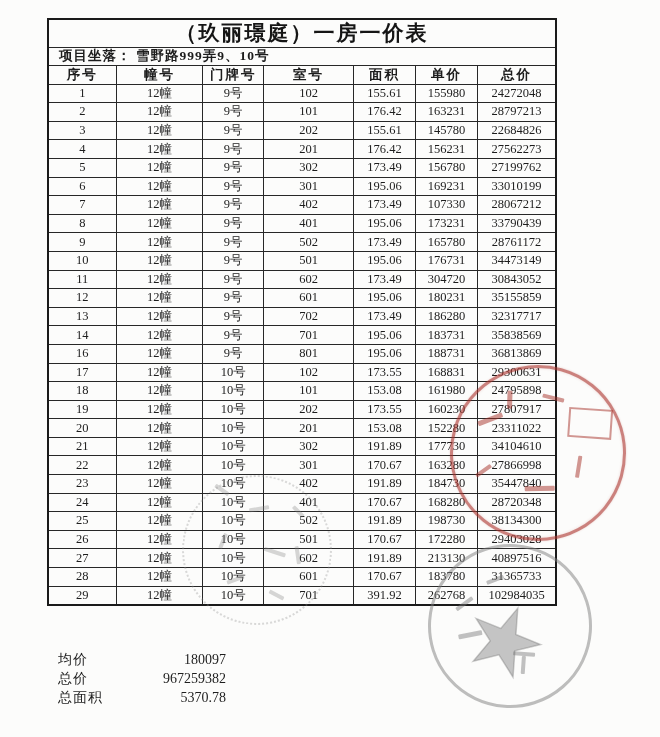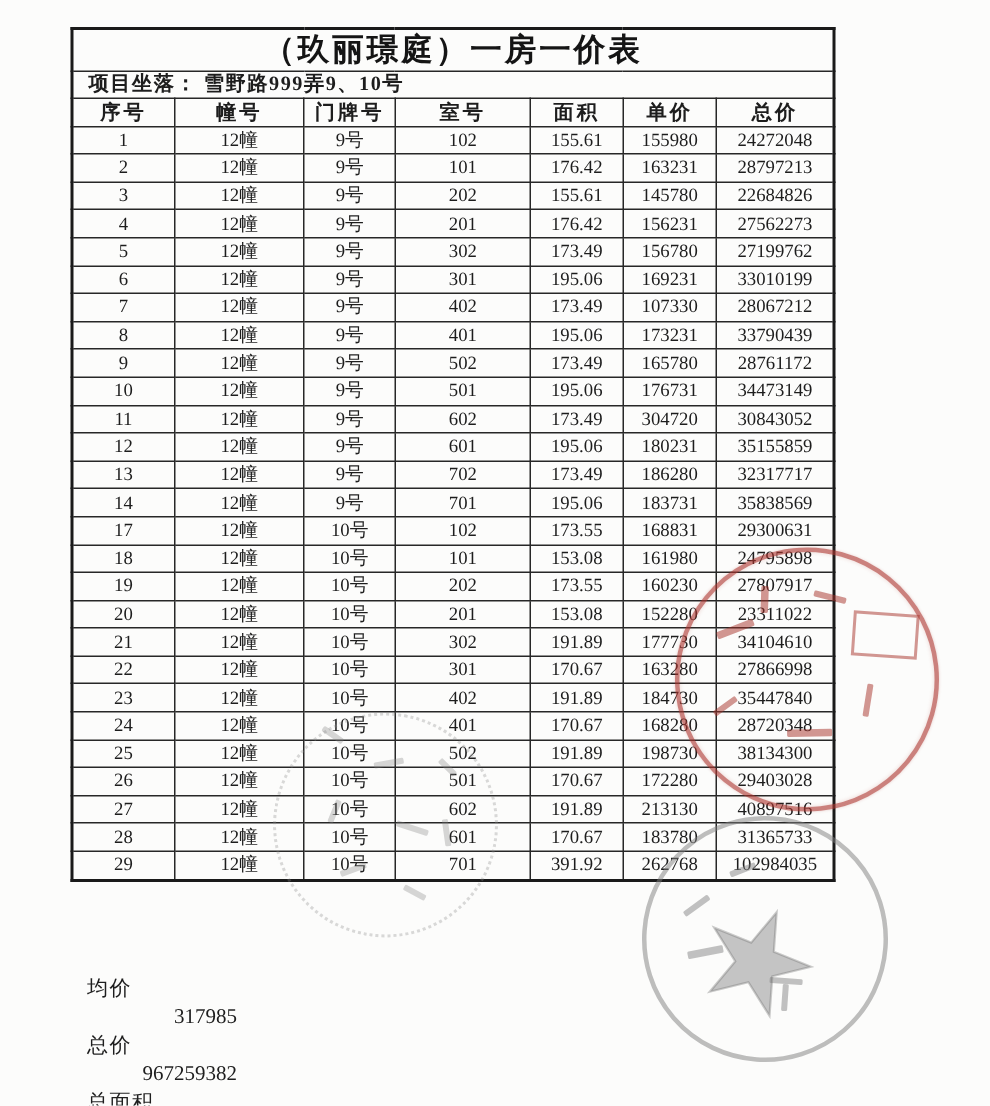--- a/index.html
+++ b/index.html
@@ -34,21 +34,21 @@
     font-weight:bold;color:#151515;
   }
   td.location-cell{
     text-align:left;font-size:13.5px;font-weight:bold;
     padding-left:10px;letter-spacing:1px;height:17px;
   }
   .price-table th{font-size:13.5px;font-weight:bold;letter-spacing:2px;}
 
   
   .summary{position:absolute;left:58px;top:650px;width:170px;font-size:14px;}
-  .summary-row{display:flex;line-height:19px;flex-direction:column;}
+  .summary-row{display:flex;line-height:19px;}
   .summary-label{width:68px;text-align:left;letter-spacing:1px;}
   .summary-value{width:100px;text-align:right;}
 
   
   .seal{position:absolute;border-radius:50%;pointer-events:none;}
   .seal-red{
     left:450px;top:365px;width:170px;height:170px;
     border:3px solid rgba(172,54,46,.62);
     box-shadow:0 0 2px rgba(172,54,46,.25), inset 0 0 3px rgba(172,54,46,.2);
     transform:rotate(-6deg);
@@ -231,20 +231,29 @@
         <tr>
           <td>14</td>
           <td>12幢</td>
           <td>9号</td>
           <td>701</td>
           <td>195.06</td>
           <td>183731</td>
           <td>35838569</td>
         </tr>
         <tr>
+          <td>16</td>
+          <td>12幢</td>
+          <td>9号</td>
+          <td>801</td>
+          <td>195.06</td>
+          <td>188731</td>
+          <td>36813869</td>
+        </tr>
+        <tr>
           <td>17</td>
           <td>12幢</td>
           <td>10号</td>
           <td>102</td>
           <td>173.55</td>
           <td>168831</td>
           <td>29300631</td>
         </tr>
         <tr>
           <td>18</td>
@@ -353,21 +362,21 @@
           <td>391.92</td>
           <td>262768</td>
           <td>102984035</td>
         </tr>
       </tbody>
   </table>
 
   <div class="summary">
     <div class="summary-row">
       <span class="summary-label">均价</span>
-      <span class="summary-value">317985</span>
+      <span class="summary-value">180097</span>
     </div>
     <div class="summary-row">
       <span class="summary-label">总价</span>
       <span class="summary-value">967259382</span>
     </div>
     <div class="summary-row">
       <span class="summary-label">总面积</span>
       <span class="summary-value">5370.78</span>
     </div>
   </div>

